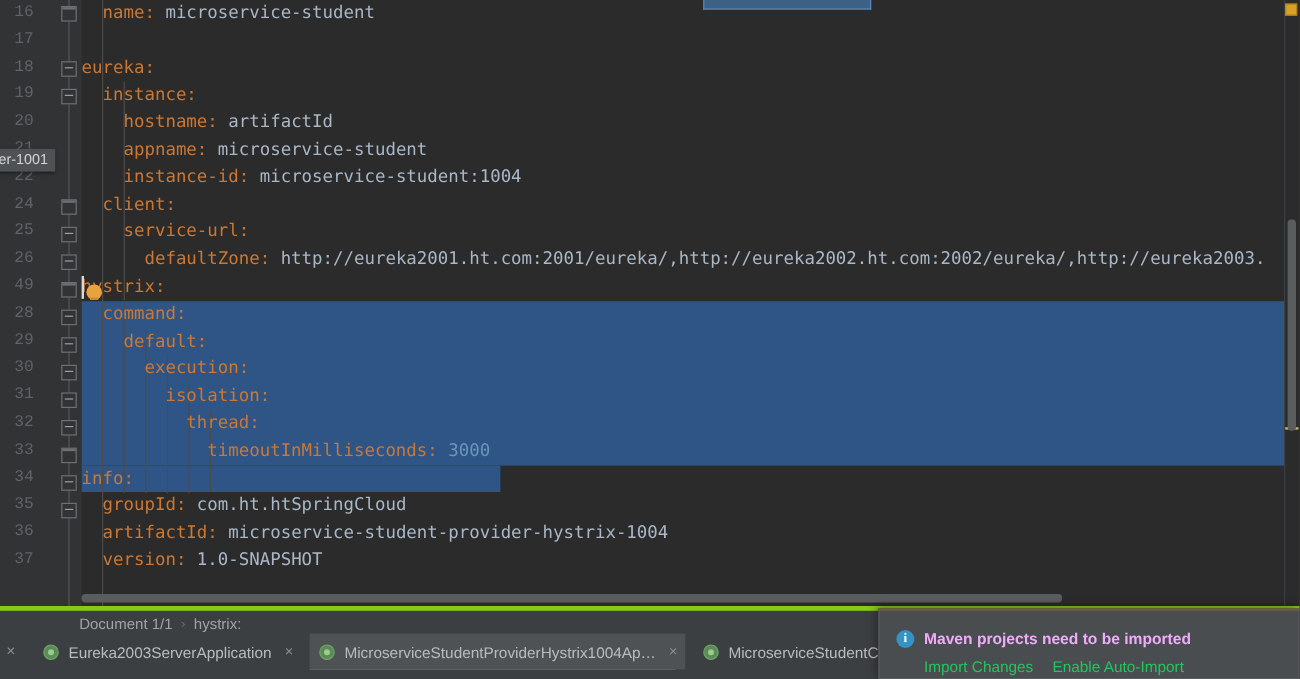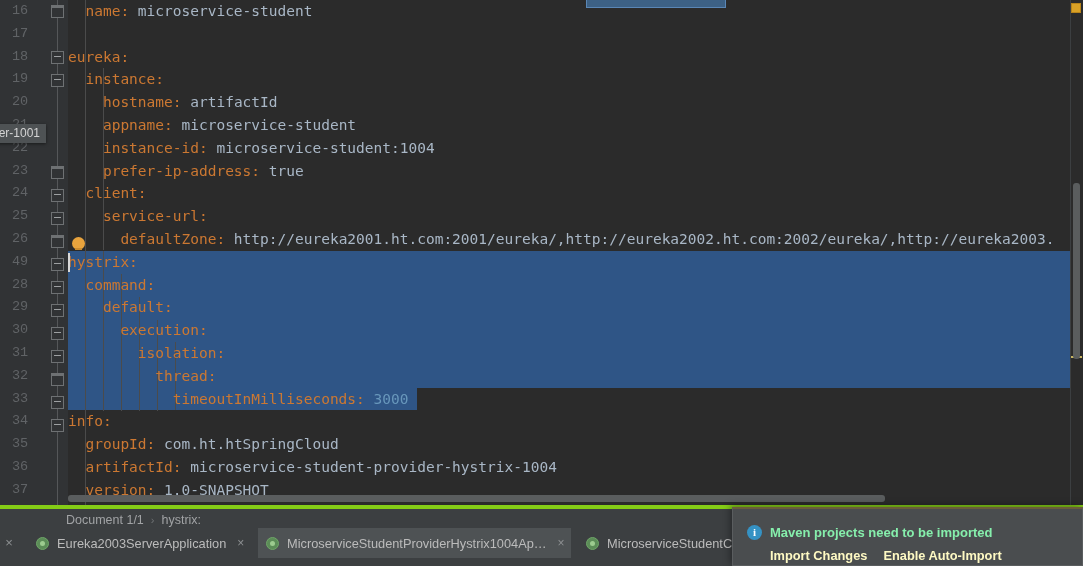--- a/index.html
+++ b/index.html
@@ -259,43 +259,42 @@
     position: absolute; left: 732px; top: 507px;
     width: 351px; height: 59px;
     background: #4a4d4f;
     border: 1px solid #5a5d5f;
     border-top: 2px solid #6b5d3a;
     z-index: 40;
     box-shadow: -2px -2px 7px rgba(0,0,0,.35);
   }
   .notif-title {
     position: absolute; left: 37px; top: 16px;
-    color: #86efac;
+    color: #f0abfc;
     font-size: 13px;
     font-weight: bold;
   }
   .notif-info {
     position: absolute; left: 14px; top: 16px;
     width: 15px; height: 15px;
     border-radius: 50%;
     background: #3592c4;
     color: #fff;
     font-size: 11px; font-weight: bold;
     text-align: center; line-height: 15px;
     font-family: "Liberation Serif", serif;
   }
   .notif-actions {
     position: absolute; left: 37px; top: 39px;
     display: flex; gap: 16px;
   }
   .notif-link {
-    color: #fef9c3;
+    color: #22c55e;
     font-size: 12.8px;
     text-decoration: none;
-    font-weight: bold;
   }
 
   
   .footstrip {
     position: absolute; left: 0; bottom: 0;
     width: 1083px; height: 8px;
     background: #3c3f41;
   }
 </style>
 </head>
@@ -385,21 +384,20 @@
     <div class="bulb" style="top:237px;"></div>
 
     <div class="lines" id="lines">
         <div class="line"><span class="lnum">16</span><span class="code codewrap"><span class="k">  name:</span><span class="v"> microservice-student</span></span></div>
         <div class="line"><span class="lnum">17</span><span class="code codewrap"></span></div>
         <div class="line"><span class="lnum">18</span><span class="code codewrap"><span class="k">eureka:</span></span></div>
         <div class="line"><span class="lnum">19</span><span class="code codewrap"><span class="k">  instance:</span></span></div>
         <div class="line"><span class="lnum">20</span><span class="code codewrap"><span class="k">    hostname:</span><span class="v"> artifactId</span></span></div>
         <div class="line"><span class="lnum">21</span><span class="code codewrap"><span class="k">    appname:</span><span class="v"> microservice-student</span></span></div>
         <div class="line"><span class="lnum">22</span><span class="code codewrap"><span class="k">    instance-id:</span><span class="v"> microservice-student:1004</span></span></div>
-        <div class="line"><span class="lnum">23</span><span class="code codewrap"><span class="k">    prefer-ip-address:</span><span class="v"> true</span></span></div>
         <div class="line"><span class="lnum">24</span><span class="code codewrap"><span class="k">  client:</span></span></div>
         <div class="line"><span class="lnum">25</span><span class="code codewrap"><span class="k">    service-url:</span></span></div>
         <div class="line"><span class="lnum">26</span><span class="code codewrap"><span class="k">      defaultZone:</span><span class="v"> http://eureka2001.ht.com:2001/eureka/,http://eureka2002.ht.com:2002/eureka/,http://eureka2003.</span></span></div>
         <div class="line"><span class="lnum">49</span><span class="code codewrap"><span class="k">hystrix:</span></span><span style="position: absolute; left: 68px; top: 2px; width: 2px; height: 19px; background: rgb(216, 216, 216); z-index: 9;"></span></div>
         <div class="line"><span class="lnum">28</span><span class="code codewrap"><span class="k">  command:</span></span></div>
         <div class="line"><span class="lnum">29</span><span class="code codewrap"><span class="k">    default:</span></span></div>
         <div class="line"><span class="lnum">30</span><span class="code codewrap"><span class="k">      execution:</span></span></div>
         <div class="line"><span class="lnum">31</span><span class="code codewrap"><span class="k">        isolation:</span></span></div>
         <div class="line"><span class="lnum">32</span><span class="code codewrap"><span class="k">          thread:</span></span></div>
         <div class="line"><span class="lnum">33</span><span class="code codewrap"><span class="k">            timeoutInMilliseconds:</span><span class="num"> 3000</span></span></div>

